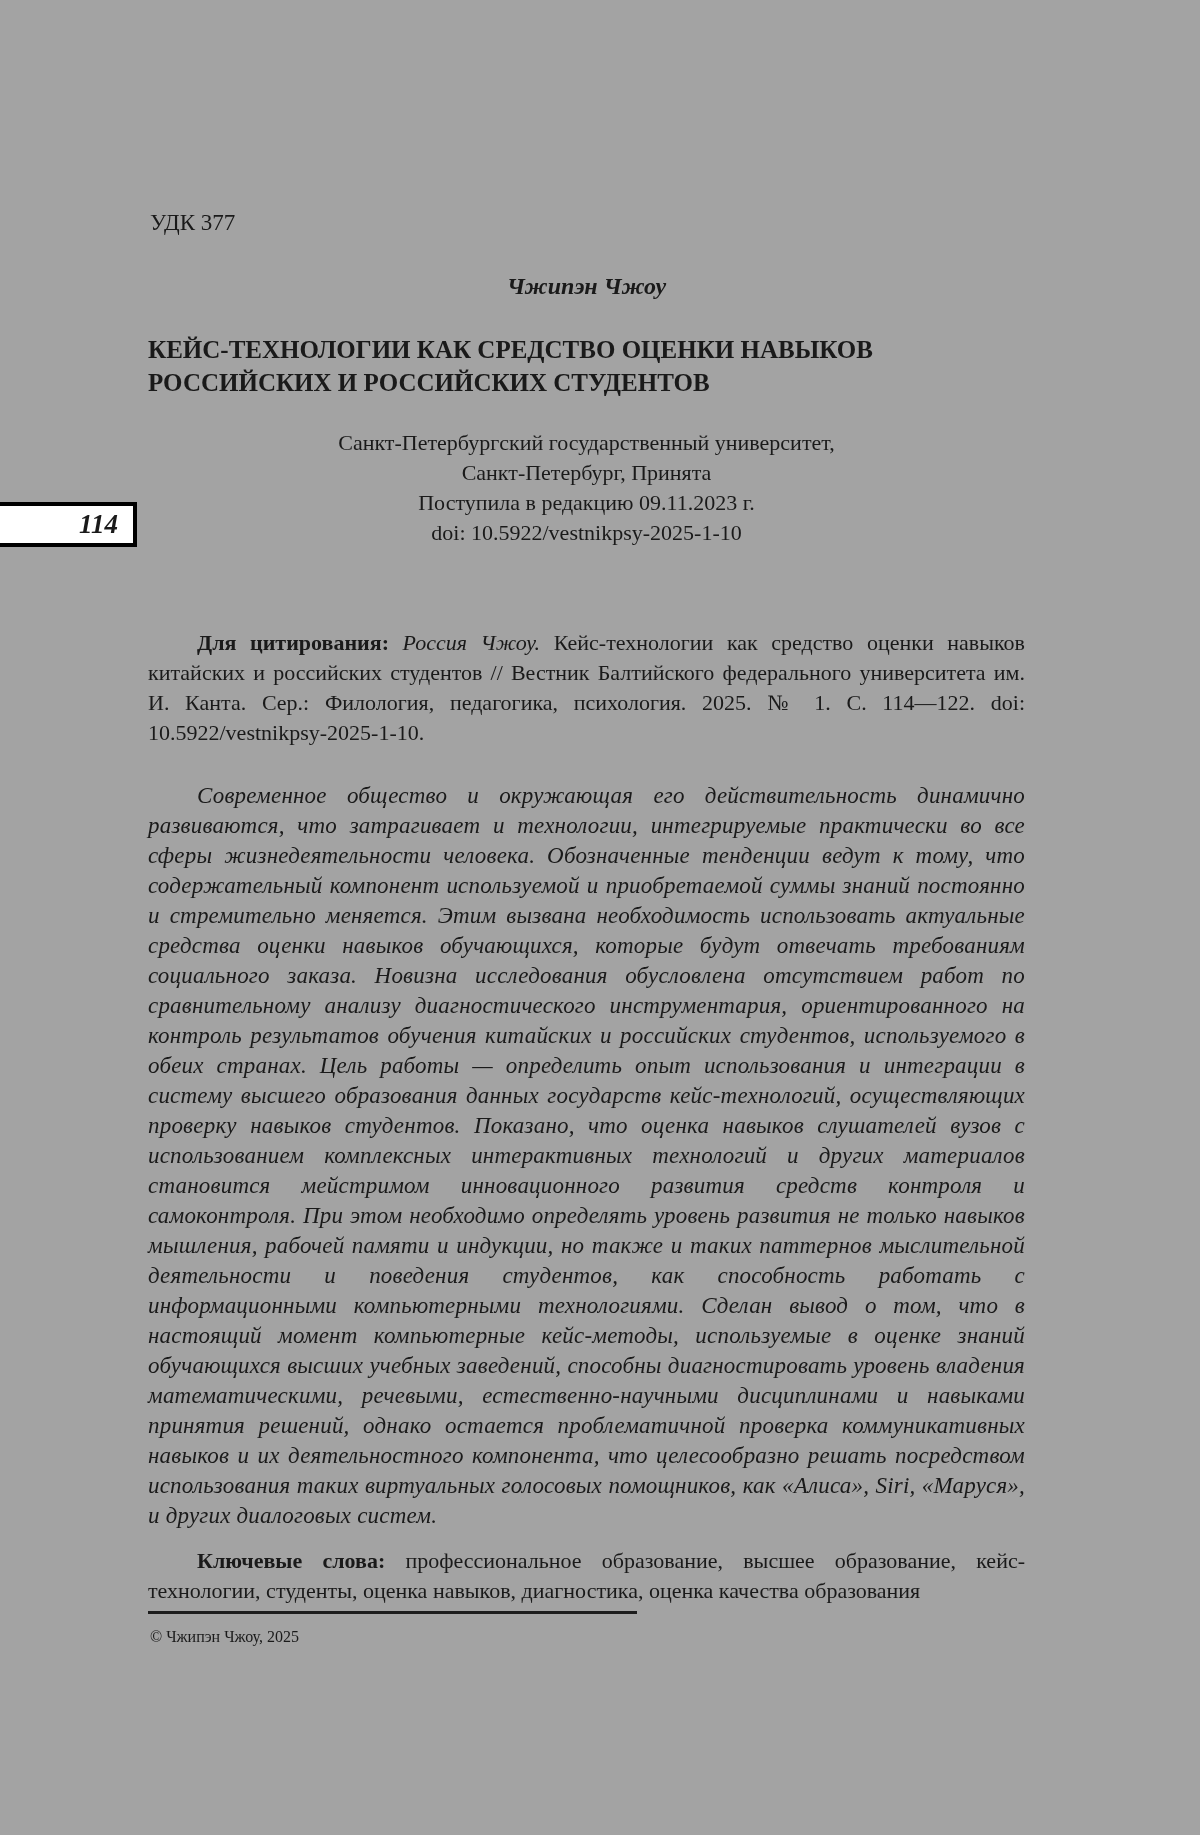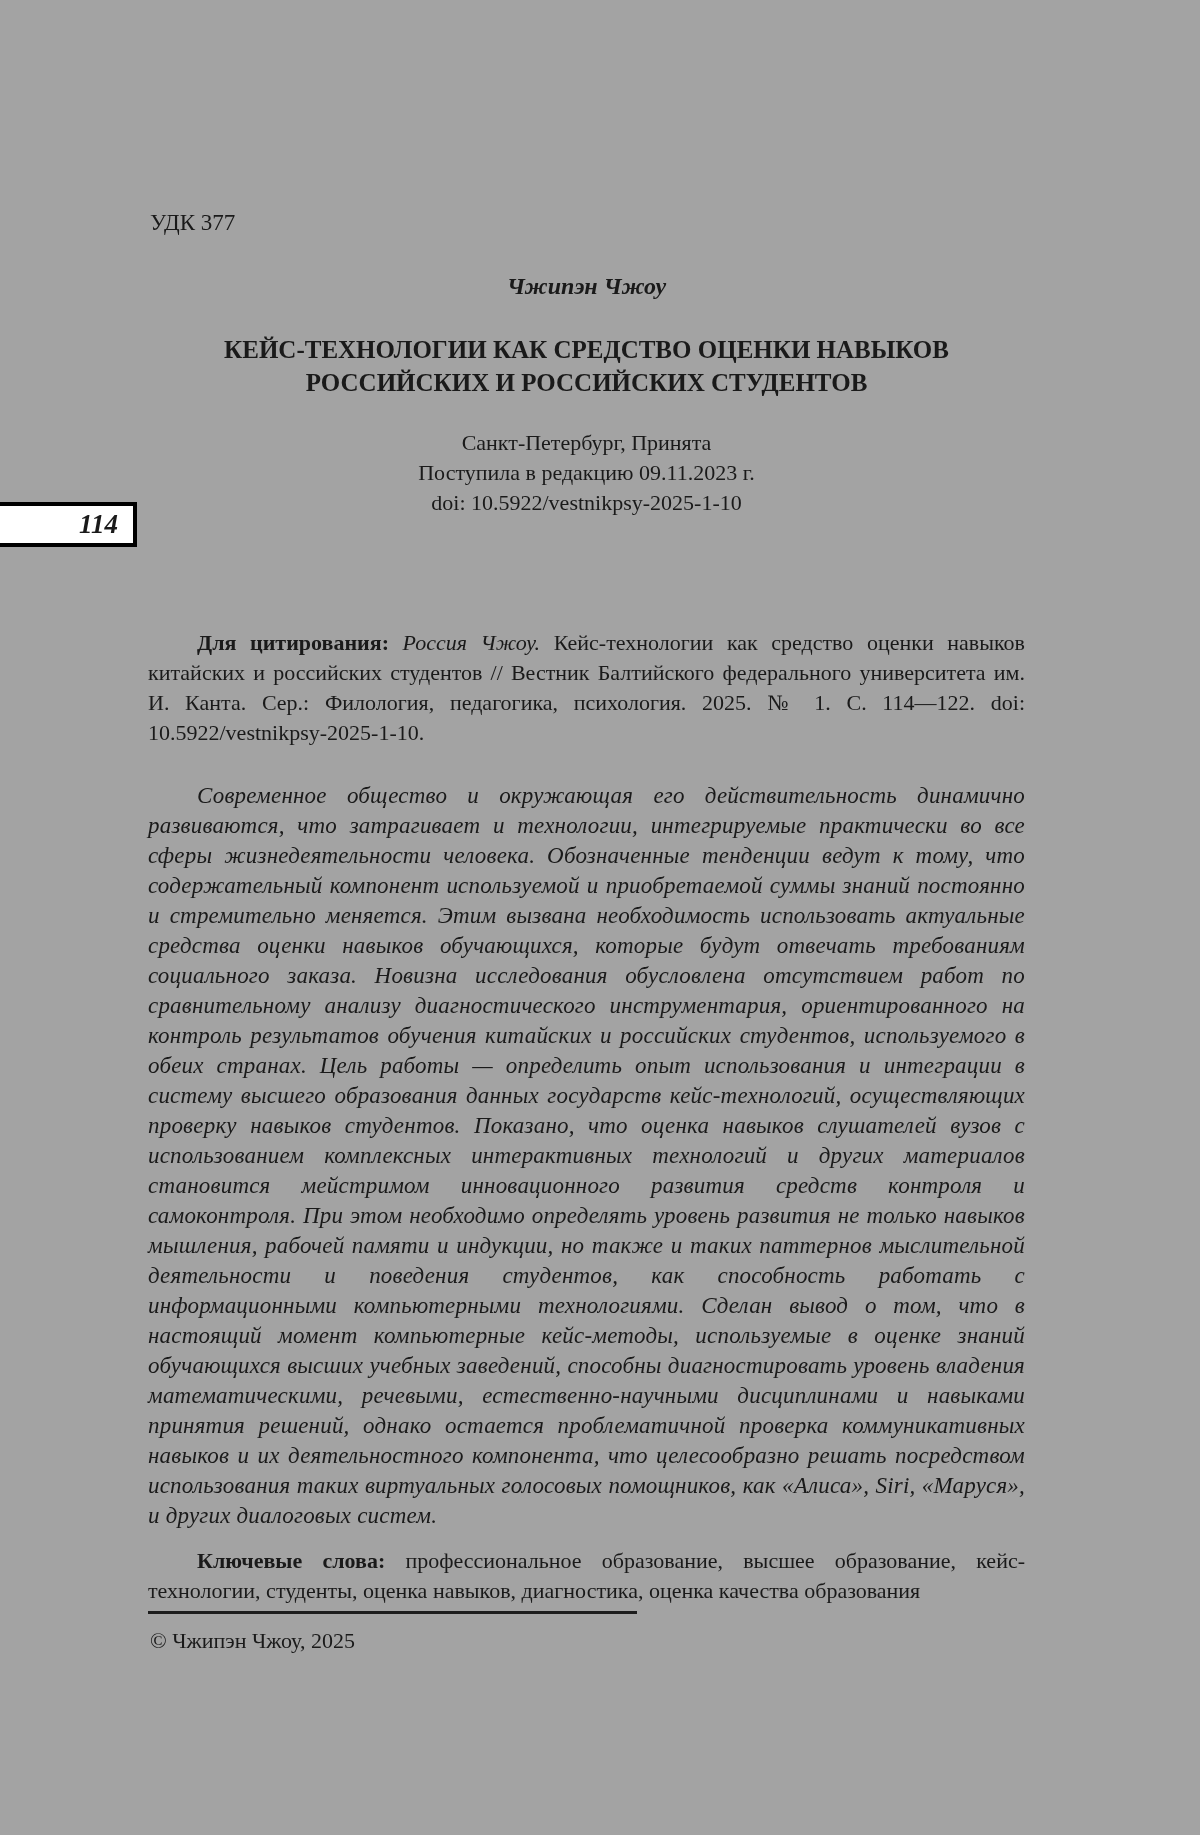--- a/index.html
+++ b/index.html
@@ -30,21 +30,21 @@
     text-align: center;
     font-size: 24px;
     font-weight: bold;
     font-style: italic;
   }
   .title {
     position: absolute;
     left: 148px;
     top: 333px;
     width: 877px;
-    text-align: center;
+    text-align: left;
     font-size: 25px;
     font-weight: bold;
     line-height: 33px;
   }
   .affiliation {
     position: absolute;
     left: 148px;
     top: 428px;
     width: 877px;
     text-align: center;
@@ -111,38 +111,39 @@
     left: 148px;
     top: 1611px;
     width: 489px;
     height: 3px;
     background: #1c1c1c;
   }
   .copyright {
     position: absolute;
     left: 150px;
     top: 1628px;
-    font-size: 22px;
+    font-size: 16px;
   }
 </style>
 </head>
 <body>
 
 <div class="page">
 
   <div class="udc">УДК 377</div>
 
   <div class="author">Чжипэн Чжоу</div>
 
   <div class="title">
     <div>КЕЙС-ТЕХНОЛОГИИ КАК СРЕДСТВО ОЦЕНКИ НАВЫКОВ</div>
     <div>РОССИЙСКИХ И РОССИЙСКИХ СТУДЕНТОВ</div>
   </div>
 
   <div class="affiliation">
+    <div>Санкт-Петербургский государственный университет,</div>
     <div>Санкт-Петербург, Принята</div>
     <div>Поступила в редакцию 09.11.2023 г.</div>
     <div>doi: 10.5922/vestnikpsy-2025-1-10</div>
   </div>
 
   <div class="page-num-box">
     <span class="num">114</span>
   </div>
 
   <p class="citation">

